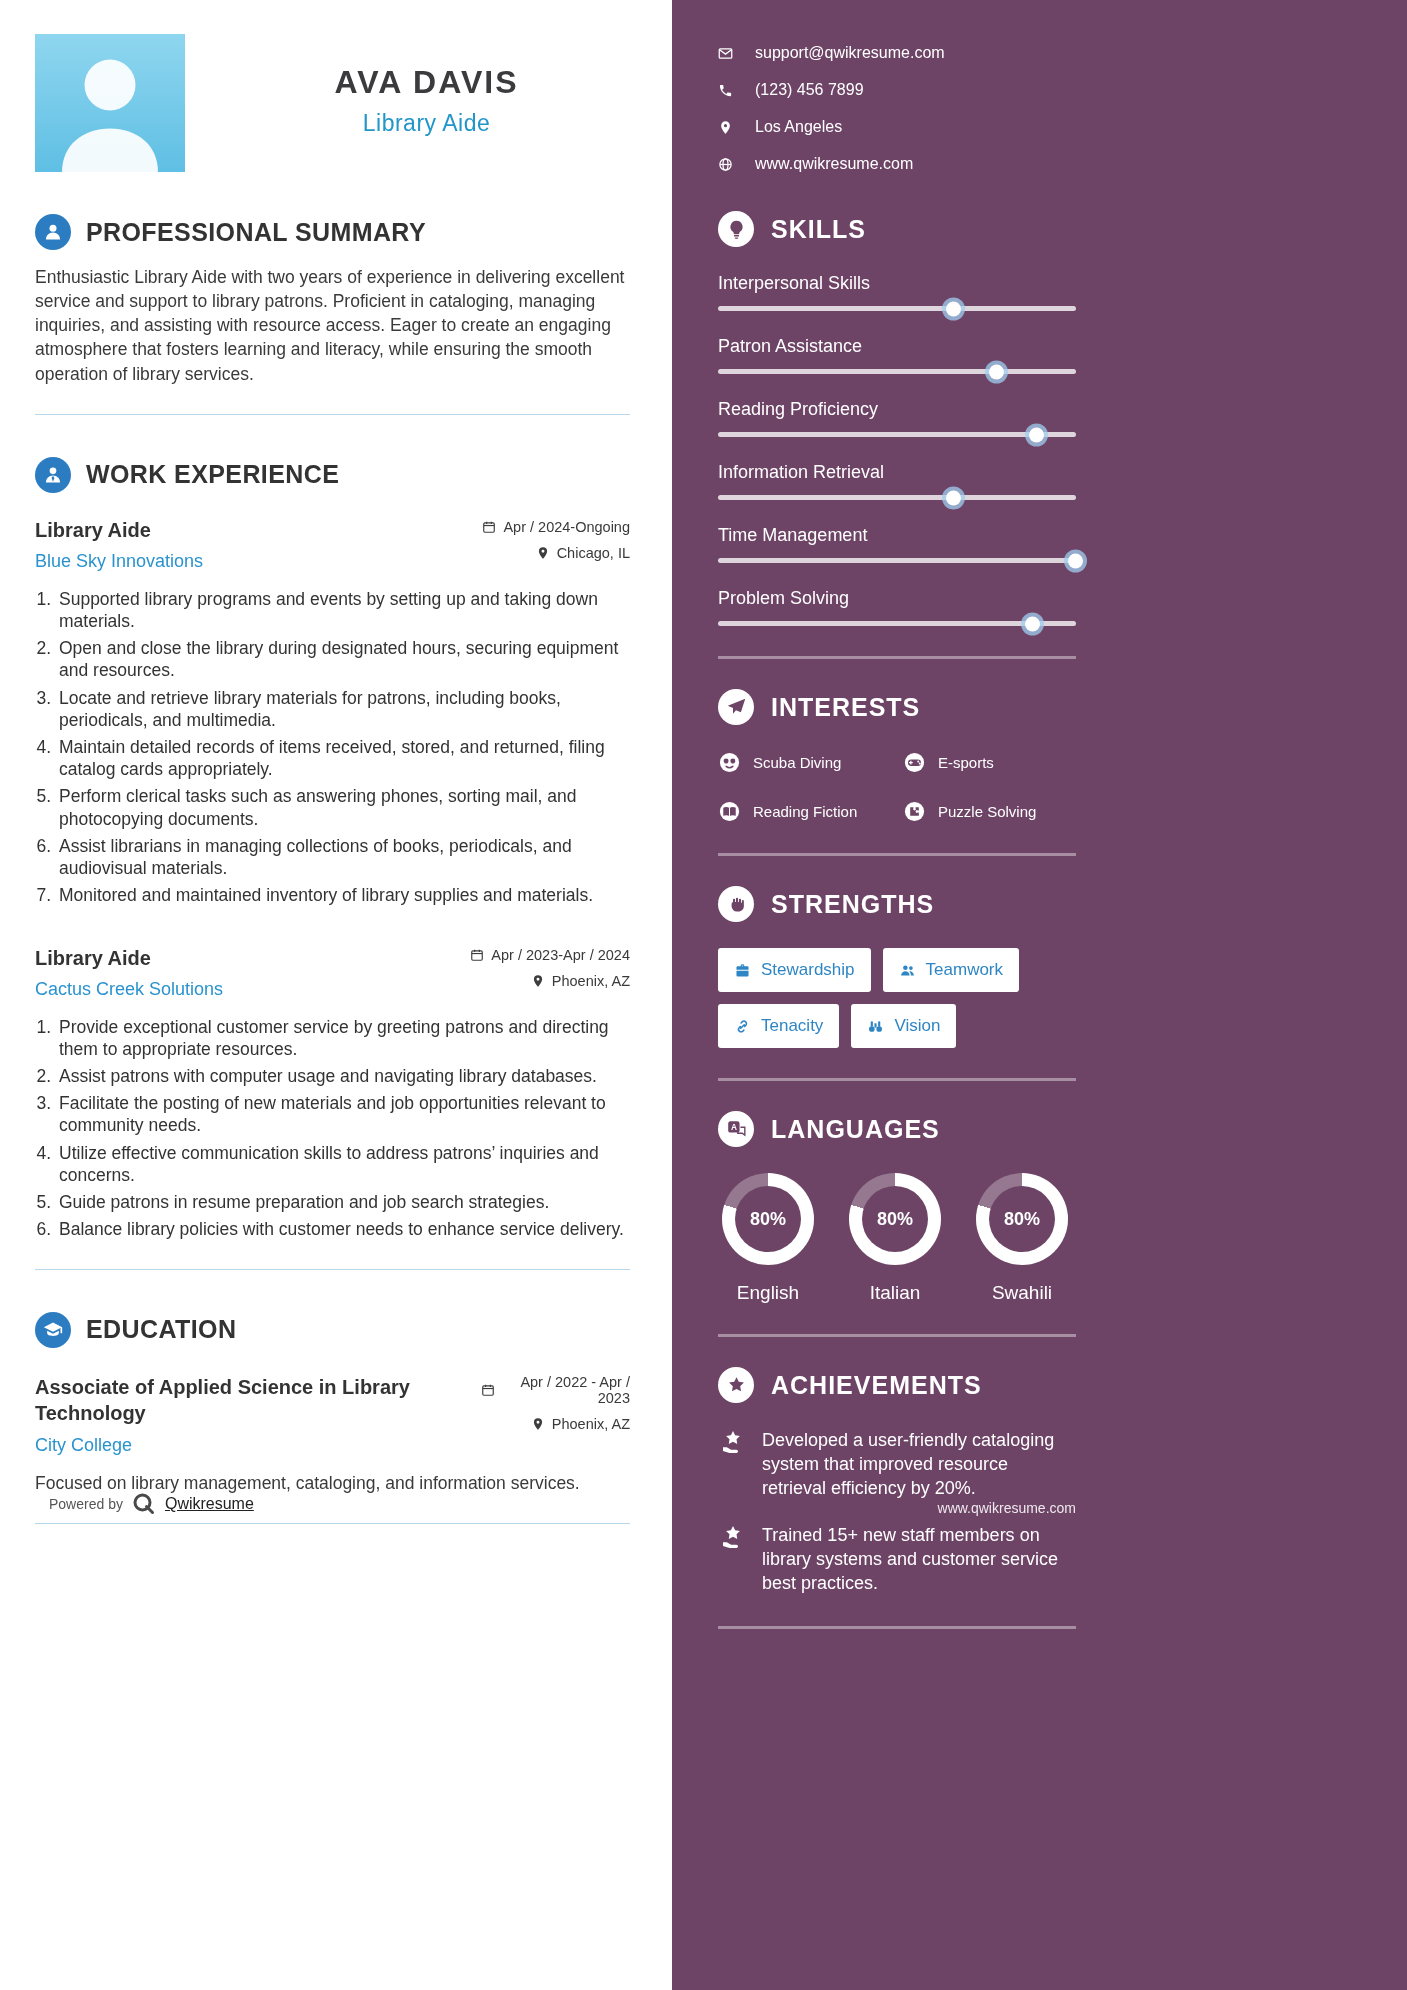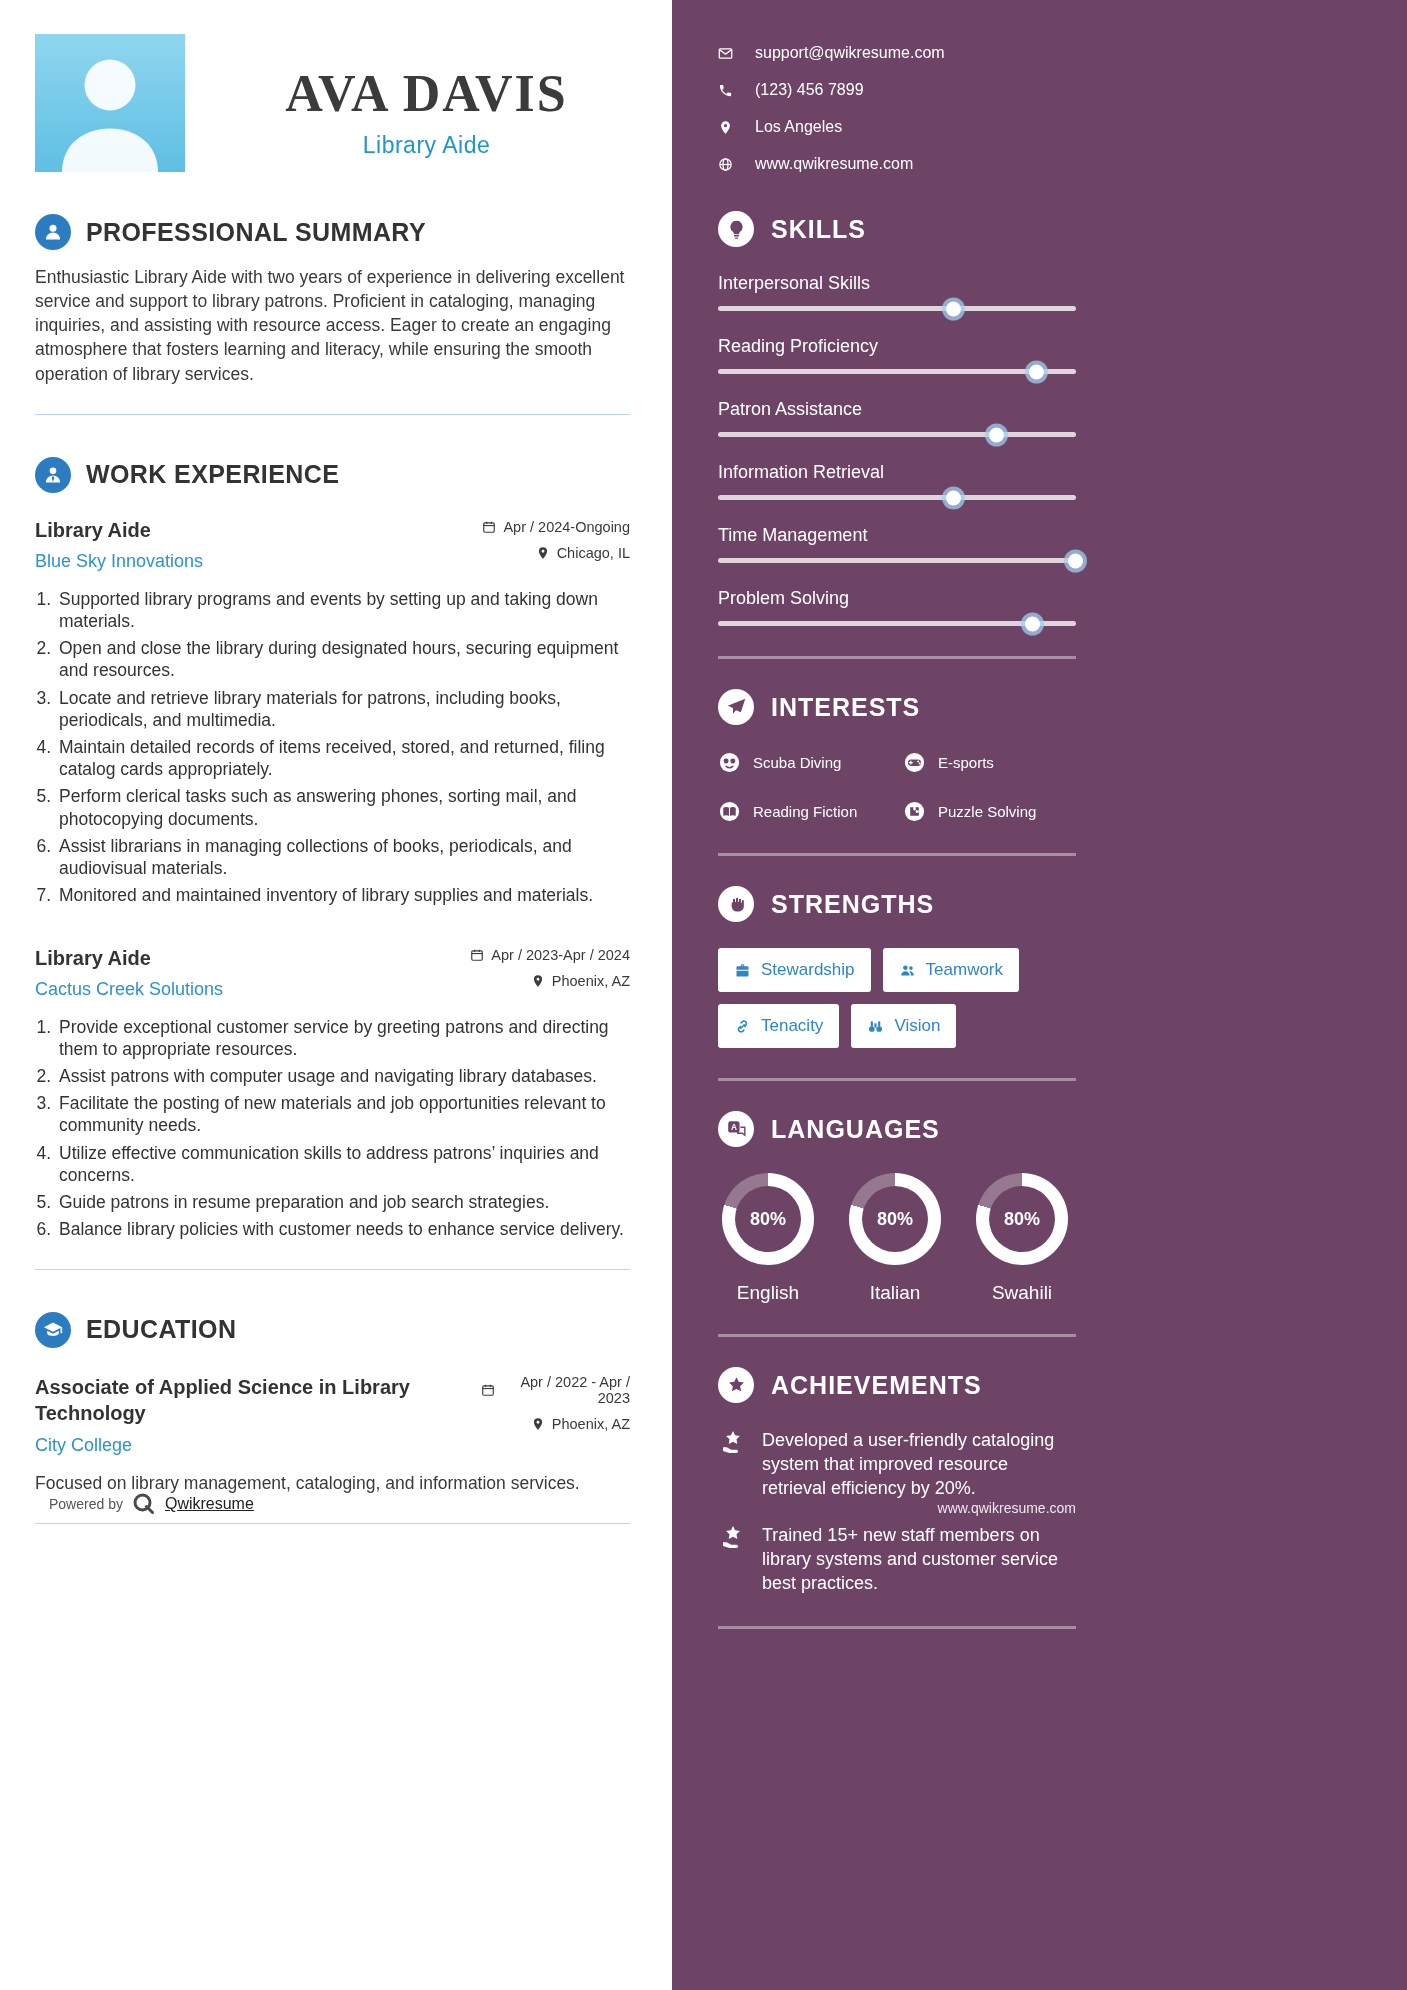--- a/index.html
+++ b/index.html
@@ -7,21 +7,21 @@
   body { font-family:"Liberation Sans", sans-serif; width:1407px; }
   .page { width:1407px; height:1990px; display:flex; background:#fff; overflow:hidden; }
 
   
   .left-col { width:672px; padding:34px 42px 0 35px; position:relative; background:#fff; }
 
   .id-header { display:flex; gap:38px; }
   .photo { width:150px; height:138px; flex:none; background:linear-gradient(180deg,#8fd6ef 0%,#5fbfe4 100%); display:flex; align-items:flex-end; justify-content:center; overflow:hidden; }
   .photo svg { display:block; }
   .id-text { flex:1; text-align:center; padding-top:30px; }
-  .name { font-size:52px; letter-spacing:2px; color:#3b3b3e; font-weight:800;font-family:Liberation Serif, serif; }
+  .name { font-size:32px; letter-spacing:2px; color:#3b3b3e; font-weight:800; }
   .role { margin-top:9px; font-size:23px; color:#2196c9; font-weight:500; letter-spacing:.5px; }
 
   .sec-head { display:flex; align-items:center; gap:15px; margin-top:42px; }
   .sec-icon { width:36px; height:36px; border-radius:50%; background:#2b7cc1; display:flex; align-items:center; justify-content:center; flex:none; }
   .sec-icon svg { width:20px; height:20px; display:block; }
   .sec-head h2 { font-size:25px; color:#333; letter-spacing:.4px; font-weight:800; }
 
   .summary-text { margin-top:15px; font-size:17.5px; line-height:1.38; color:#3a3a3a; }
 
   .lsep { border:none; border-top:1px solid #b9d8ec; margin:28px 0 0; }
@@ -320,30 +320,30 @@
         <div class="skills">
 
             <div class="skill">
               <div class="skill-label">Interpersonal Skills</div>
               <div class="slider">
                 <div class="knob" style="left: calc(66% - 8px);"></div>
               </div>
             </div>
 
             <div class="skill">
+              <div class="skill-label">Patron Assistance</div>
+              <div class="slider">
+                <div class="knob" style="left: calc(78% - 8px);"></div>
+              </div>
+            </div>
+
+            <div class="skill">
               <div class="skill-label">Reading Proficiency</div>
               <div class="slider">
                 <div class="knob" style="left: calc(89% - 8px);"></div>
-              </div>
-            </div>
-
-            <div class="skill">
-              <div class="skill-label">Patron Assistance</div>
-              <div class="slider">
-                <div class="knob" style="left: calc(78% - 8px);"></div>
               </div>
             </div>
 
             <div class="skill">
               <div class="skill-label">Information Retrieval</div>
               <div class="slider">
                 <div class="knob" style="left: calc(66% - 8px);"></div>
               </div>
             </div>
 

